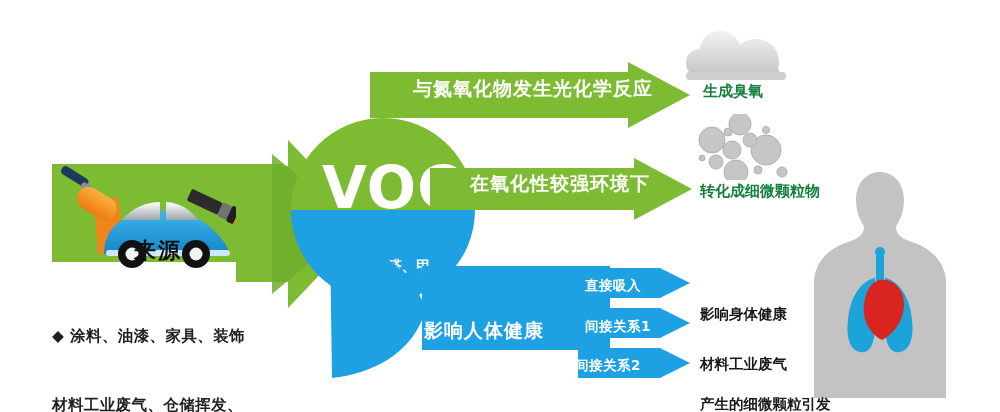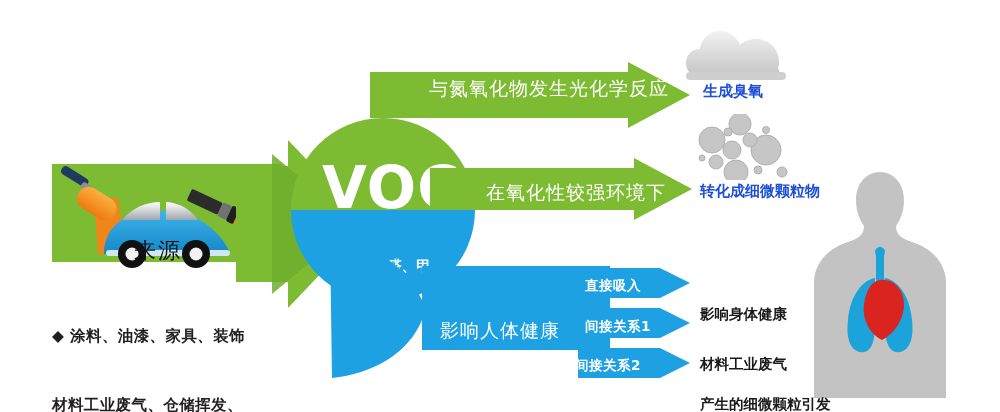--- a/index.html
+++ b/index.html
@@ -16,48 +16,48 @@
   
   #source-list{
     left:52px;top:278px;width:250px;
     font-size:15.5px;color:#231f20;font-weight:600;
     letter-spacing:.4px;line-height:1.5;
   }
 
   
   #label-source{
     left:134px;top:236px;
-    font-size:22px;font-weight:normal;color:#111;letter-spacing:2px;
+    font-size:22px;font-weight:bold;color:#111;letter-spacing:2px;
   }
 
   
   #voc-word{
     left:322px;top:150px;
     font-size:58px;font-weight:bold;color:#ffffff;
     letter-spacing:1px;font-family:"DejaVu Sans","Liberation Sans",sans-serif;
   }
   #voc-sub{
     left:316px;top:214px;width:128px;text-align:center;
     font-size:14.5px;color:#ffffff;font-weight:600;line-height:1.45;
   }
 
   
   .arrow-label{
-    color:#ffffff;font-weight:normal;letter-spacing:1px;margin-left:16px;
+    color:#ffffff;font-weight:bold;letter-spacing:1px;
   }
   #lbl-arrow1{left:413px;top:76px;font-size:19px;}
-  #lbl-arrow2{left:470px;top:180px;font-size:19px;}
+  #lbl-arrow2{left:470px;top:171px;font-size:19px;}
   #lbl-arrow3{left:424px;top:318px;font-size:19px;text-align:center;}
   .sub-label{color:#ffffff;font-weight:bold;font-size:13.5px;letter-spacing:.5px;}
   #lbl-sub1{left:585px;top:277px;text-align:center;}
   #lbl-sub2{left:585px;top:318px;text-align:right;}
   #lbl-sub3{left:575px;top:357px;}
 
   
-  .outcome{color:#1d4ed8;font-weight:600;}
+  .outcome{color:#15803d;font-weight:600;}
   #out-ozone{left:703px;top:82px;font-size:15px;}
   #out-pm{left:700px;top:182px;font-size:15px;}
   .effect{left:700px;font-size:14.5px;color:#1a1a1a;font-weight:600;line-height:1.38;}
   #eff1{top:264px;}
   #eff2{top:314px;}
   #eff3{top:354px;}
 </style>
 </head>
 <body>
 

